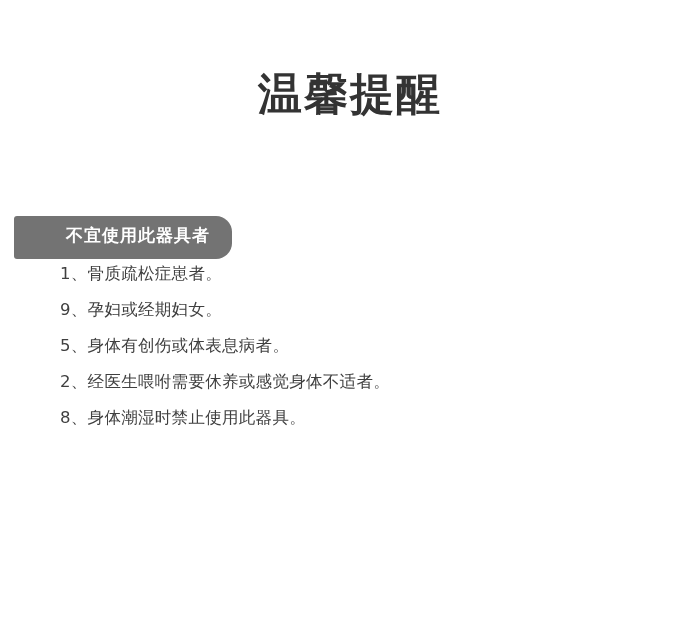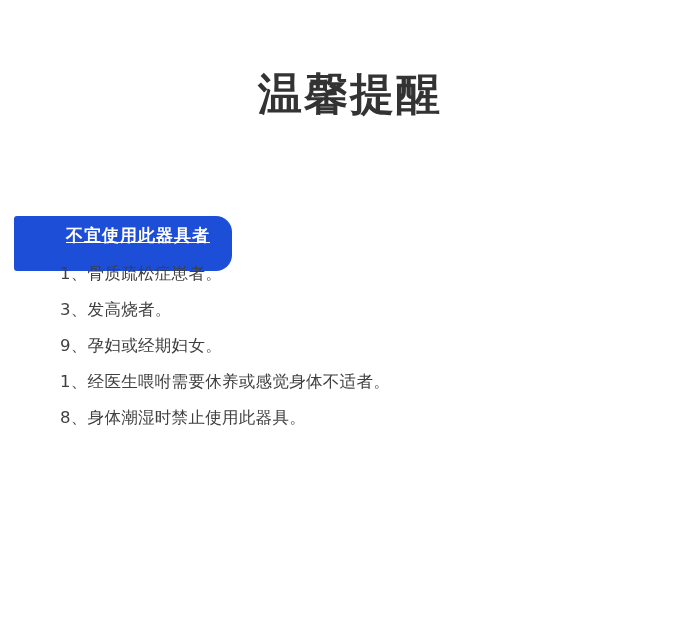--- a/index.html
+++ b/index.html
@@ -27,30 +27,29 @@
     letter-spacing: 2px;
     color: #333333;
     margin: 0;
     padding-top: 66px;
     line-height: 1.25;
   }
   .section-banner {
     position: absolute;
     left: 14px;
     top: 216px;
-    background: #1d4ed8;
+    background: #737373;
     color: #ffffff;
     font-size: 17px;
     font-weight: bold;
     letter-spacing: 1px;
-    padding: 8px 22px 25px 52px;
+    padding: 8px 22px 13px 52px;
     border-radius: 3px 16px 16px 3px;
     display: inline-block;
     line-height: 1.3;
-    text-decoration: underline;
   }
   .list {
     position: absolute;
     left: 0;
     top: 256px;
     width: 700px;
     padding: 0;
     margin: 0;
     list-style: none;
   }
@@ -69,19 +68,19 @@
 <div class="page">
 
   <h1 class="page-title">温馨提醒</h1>
 
   <div class="section-banner">
     <span>不宜使用此器具者</span>
   </div>
 
   <ul class="list">
     <li class="list-item">1、骨质疏松症崽者。</li>
-    <li class="list-item">3、发高烧者。</li>
     <li class="list-item">9、孕妇或经期妇女。</li>
-    <li class="list-item">1、经医生喂咐需要休养或感觉身体不适者。</li>
+    <li class="list-item">5、身体有创伤或体表息病者。</li>
+    <li class="list-item">2、经医生喂咐需要休养或感觉身体不适者。</li>
     <li class="list-item">8、身体潮湿时禁止使用此器具。</li>
   </ul>
 
 </div>
 
 </body></html>

